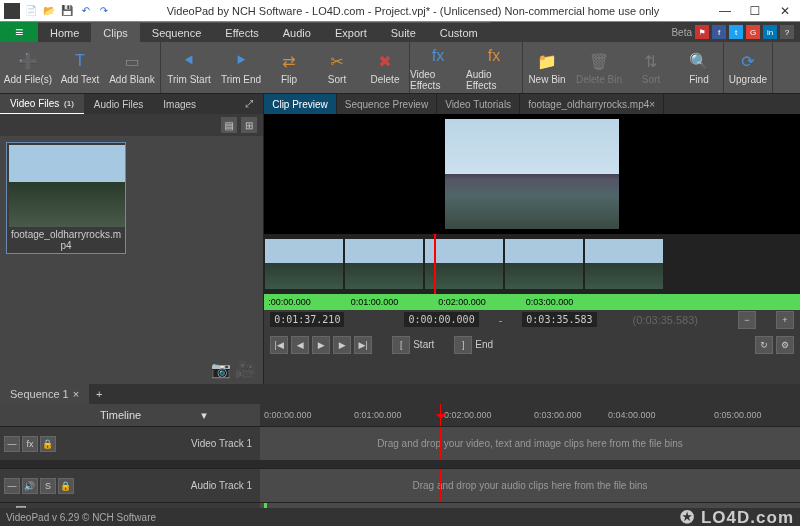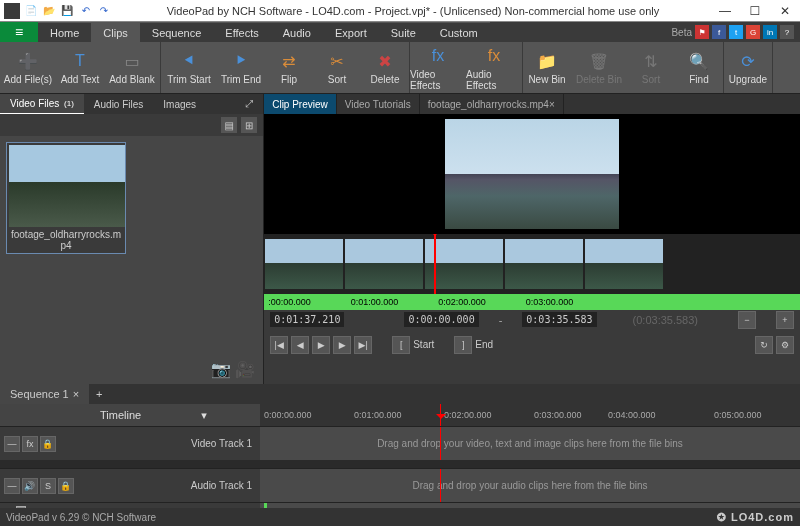--- a/index.html
+++ b/index.html
@@ -79,21 +79,21 @@
 .track .track-head { width: 260px; background: #3a3a3a; display: flex; align-items: center; }
 .track .track-btns { display: flex; gap: 2px; padding: 0 4px; }
 .track .track-btns .tkbtn { width: 16px; height: 16px; background: #555; border: 1px solid #666; font-size: 9px; display: flex; align-items: center; justify-content: center; }
 .track .track-label { margin-left: auto; padding-right: 8px; font-size: 10px; color: #ccc; }
 .track .track-body { flex: 1; background: #4a4a4a; display: flex; align-items: center; justify-content: center; color: #999; font-size: 10px; position: relative; }
 .track .track-body .phead-line { position: absolute; top: 0; bottom: 0; left: 180px; width: 1px; background: #f00; }
 .spacer-row { height: 8px; background: #2a2a2a; }
 
 
 .statusbar { position: absolute; bottom: 0; left: 0; right: 0; height: 18px; background: #333; display: flex; align-items: center; padding: 0 6px; color: #aaa; font-size: 10px; }
-.statusbar .right { margin-left: auto; font-weight: bold; color: #ccc; font-size: 11px; letter-spacing: 1px; }
+.statusbar .right { margin-left: auto; font-weight: bold; color: #ccc; font-size: 17px; letter-spacing: 1px; }
 </style>
 </head>
 <body>
 
 <div class="titlebar">
   <div class="app-icon"></div>
   <div class="qat">
     <div class="qat-btn" style="color:#4a8">📄</div>
     <div class="qat-btn" style="color:#d98c3a">📂</div>
     <div class="qat-btn" style="color:#36c">💾</div>
@@ -224,20 +224,21 @@
       <div class="mini">
         <div class="mini-icon">📷</div>
         <div class="mini-icon">🎥</div>
       </div>
     </div>
   </div>
 
   <div class="right-panel">
     <div class="tabs">
       <div class="prev-tab active">Clip Preview</div>
+      <div class="prev-tab">Sequence Preview</div>
       <div class="prev-tab">Video Tutorials</div>
       <div class="prev-tab">
           <span>footage_oldharryrocks.mp4</span> 
           <span>×</span>
         </div>
     </div>
     <div class="preview">
       <div class="frame"></div>
     </div>
     <div class="filmstrip">

